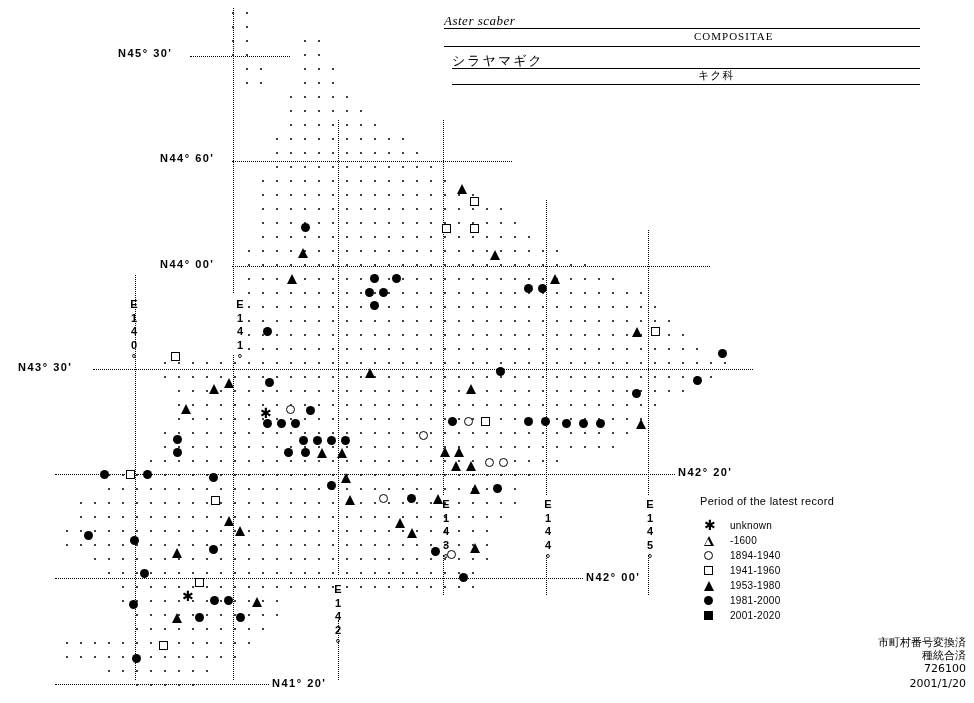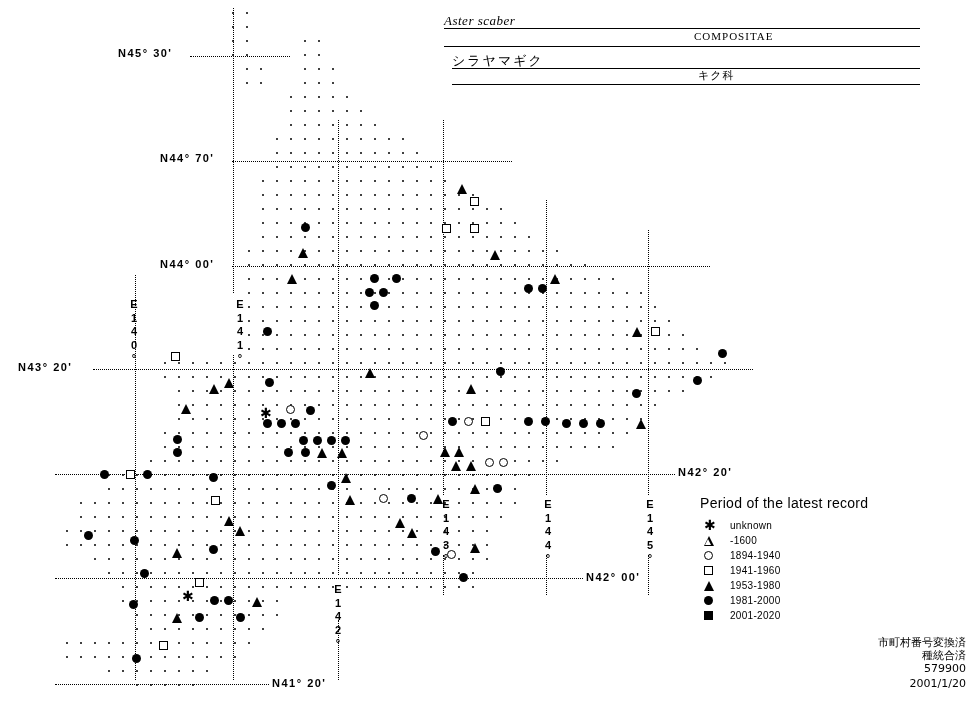--- a/index.html
+++ b/index.html
@@ -44,21 +44,21 @@
     text-orientation:upright;
   }
 
   
   .hline{height:0;border-top:1px dotted #000;}
   .vline{width:0;border-left:1px dotted #000;}
 
   
   .legend-title{
     font-family:"Liberation Sans", sans-serif;
-    font-size:14px;
+    font-size:11px;
     letter-spacing:.3px;
     white-space:nowrap;
   }
   .legend-row{
     position:absolute;
     font-family:"Liberation Sans", sans-serif;
     font-size:10px;
     letter-spacing:.3px;
     white-space:nowrap;
   }
@@ -118,23 +118,23 @@
   <div class="abs vline" style="left:338px;top:120px;height:455px;"></div>
   <div class="abs vline" style="left:338px;top:620px;height:60px;"></div>
   <div class="abs vline" style="left:443px;top:120px;height:375px;"></div>
   <div class="abs vline" style="left:443px;top:555px;height:40px;"></div>
   <div class="abs vline" style="left:546px;top:200px;height:295px;"></div>
   <div class="abs vline" style="left:546px;top:555px;height:40px;"></div>
   <div class="abs vline" style="left:648px;top:230px;height:265px;"></div>
   <div class="abs vline" style="left:648px;top:555px;height:40px;"></div>
 
   <div class="abs lat-label" style="left:118px;top:47px;">N45° 30'</div>
-  <div class="abs lat-label" style="left:160px;top:152px;">N44° 70'</div>
+  <div class="abs lat-label" style="left:160px;top:152px;">N44° 60'</div>
   <div class="abs lat-label" style="left:160px;top:258px;">N44° 00'</div>
-  <div class="abs lat-label" style="left:18px;top:361px;">N43° 20'</div>
+  <div class="abs lat-label" style="left:18px;top:361px;">N43° 30'</div>
   <div class="abs lat-label" style="left:678px;top:466px;">N42° 20'</div>
   <div class="abs lat-label" style="left:586px;top:571px;">N42° 00'</div>
   <div class="abs lat-label" style="left:272px;top:677px;">N41° 20'</div>
 
   <div class="abs lon-label" style="left:128px;top:298px;">E140°</div>
   <div class="abs lon-label" style="left:234px;top:298px;">E141°</div>
   <div class="abs lon-label" style="left:332px;top:583px;">E142°</div>
   <div class="abs lon-label" style="left:440px;top:498px;">E143°</div>
   <div class="abs lon-label" style="left:542px;top:498px;">E144°</div>
   <div class="abs lon-label" style="left:644px;top:498px;">E145°</div>
@@ -1511,16 +1511,16 @@
           <div class="sym" style="left: 4px; top: 1px;">
             <div class="filled-square"></div>
           </div>
         </span>
         <span class="legend-txt">2001-2020</span>
       </div>
     </div>
 
   <div class="footer" style="right:8px;top:636px;">市町村番号変換済</div>
   <div class="footer" style="right:8px;top:649px;">種統合済</div>
-  <div class="footer num" style="right:8px;top:662px;">579900</div>
+  <div class="footer num" style="right:8px;top:662px;">726100</div>
   <div class="footer date" style="right:8px;top:677px;">2001/1/20</div>
 
 </div>
 
 </body></html>

